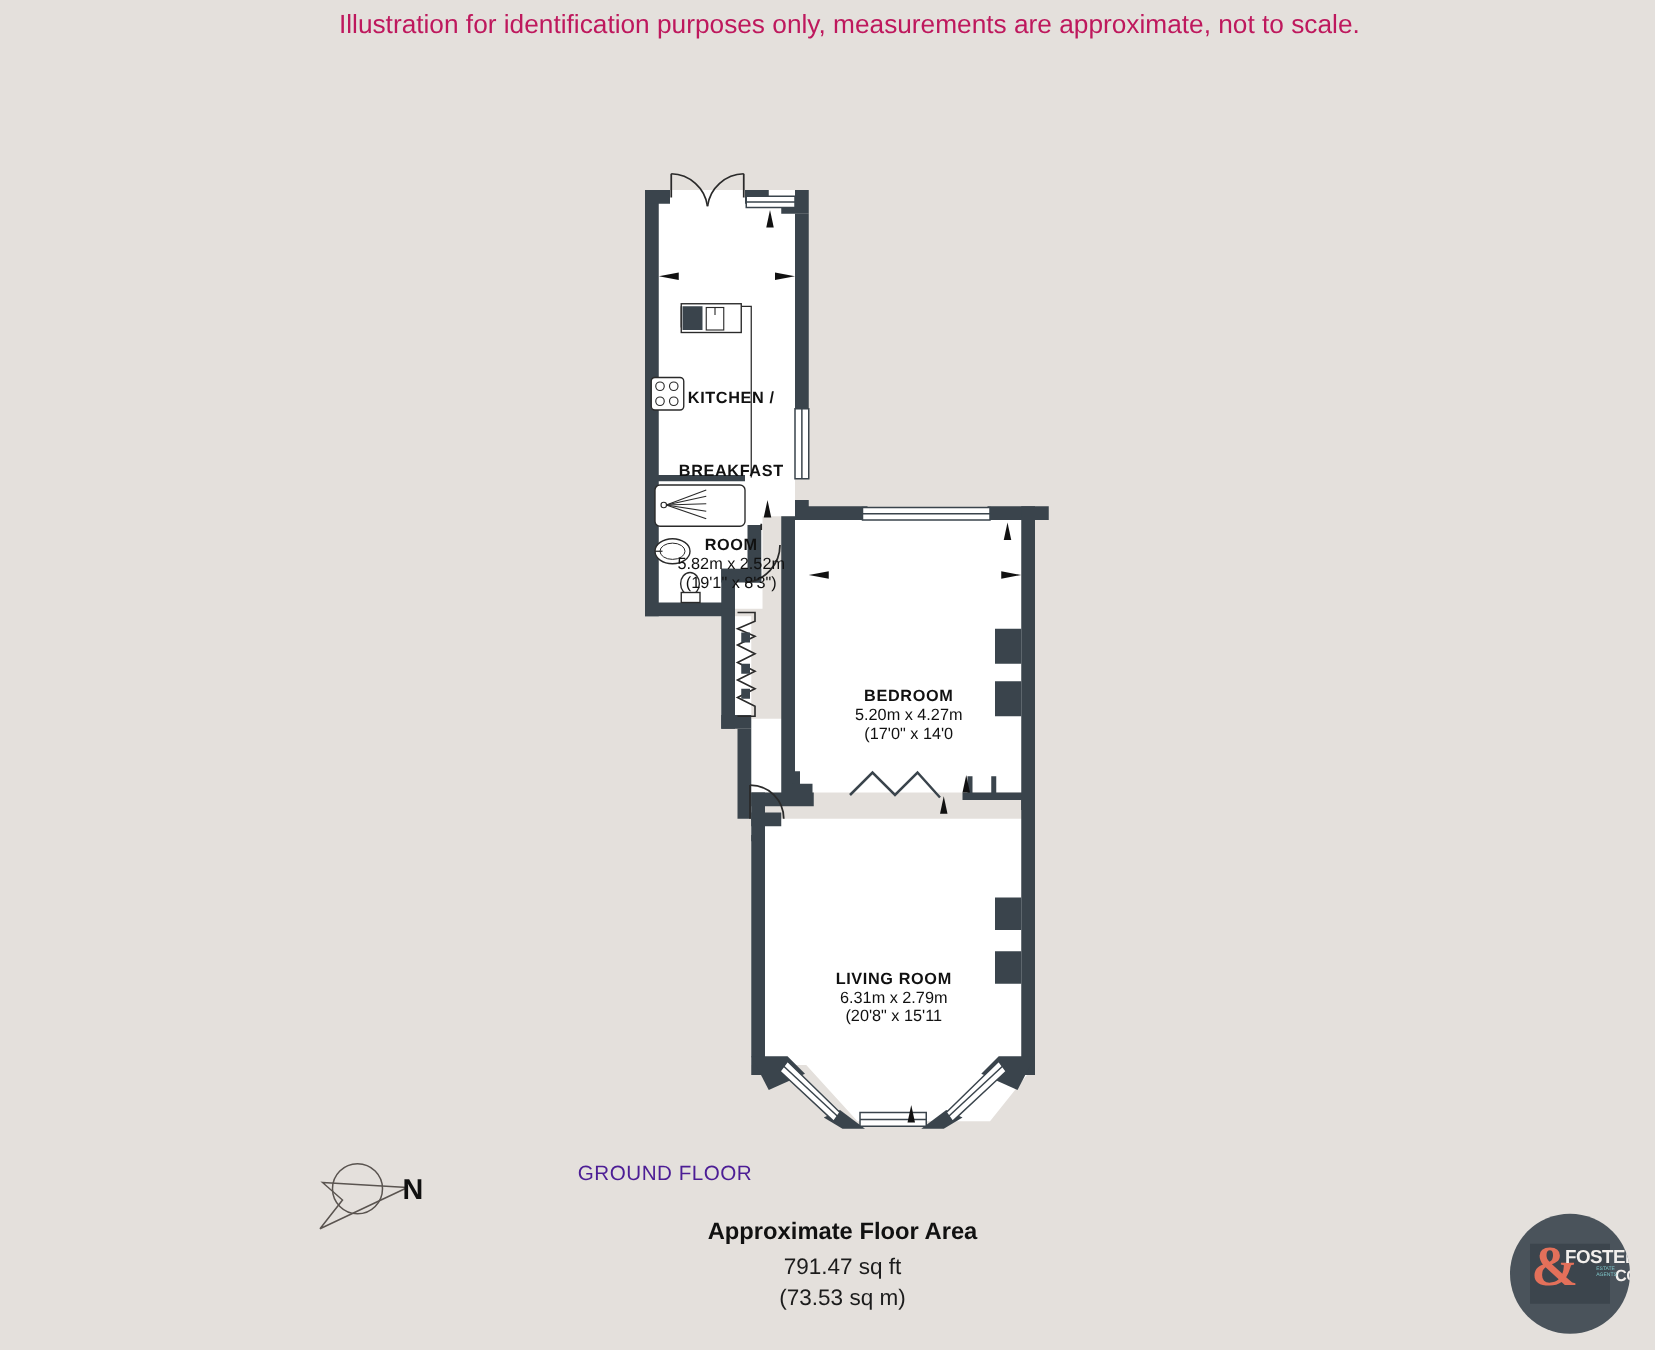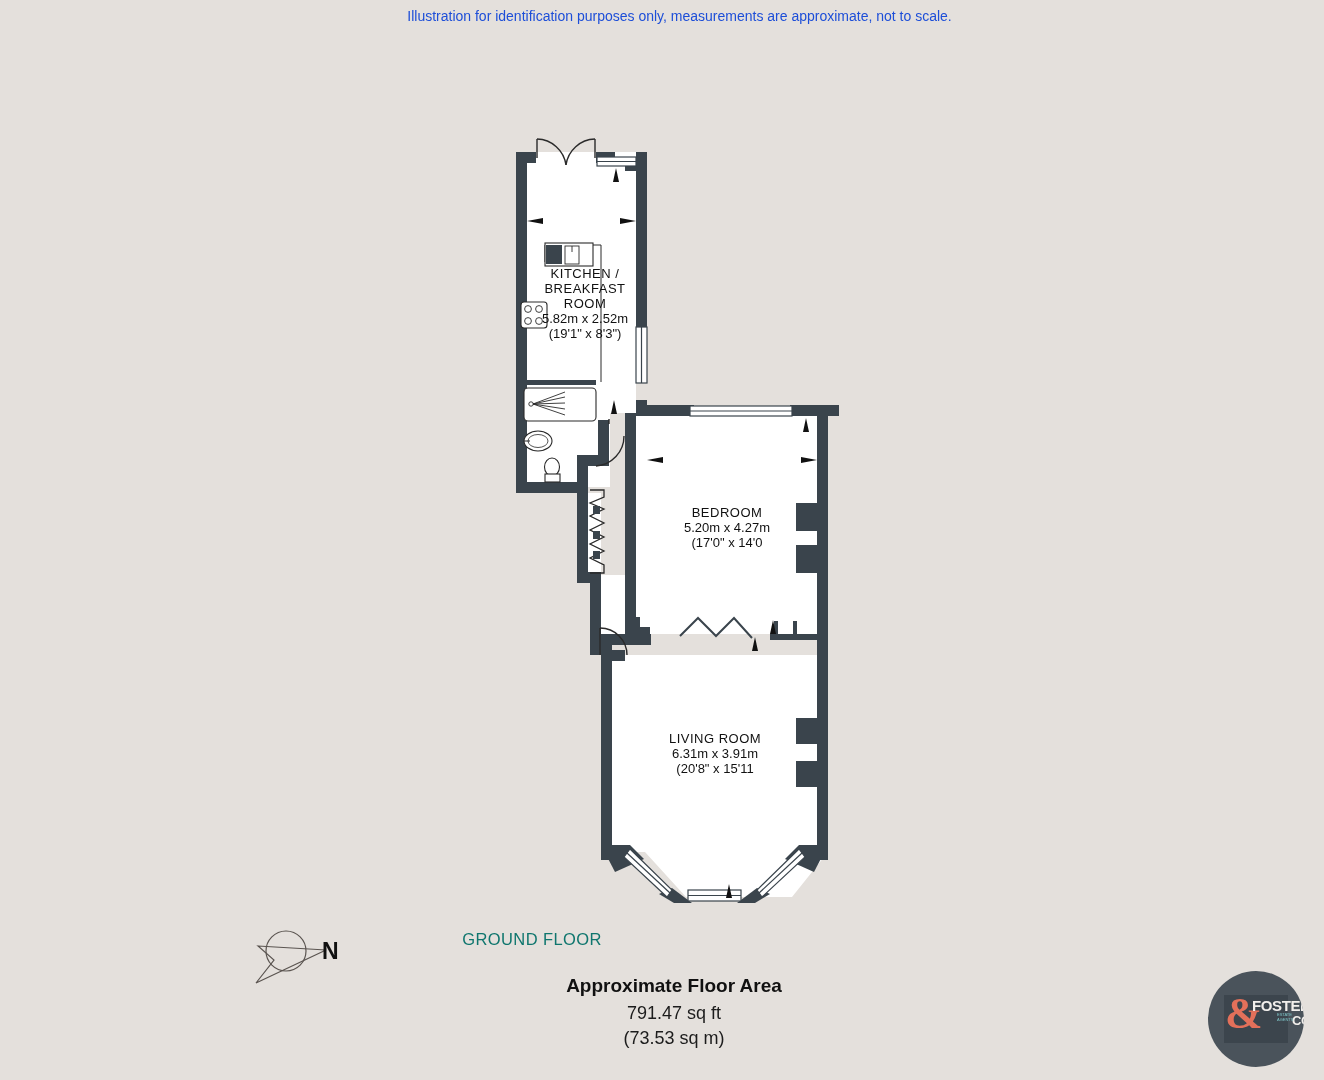--- a/index.html
+++ b/index.html
@@ -28,41 +28,41 @@
     letter-spacing: 0px;
     margin-top: 14px;
     color: #111;
   }
   .sub1 {
     font-size: 18.5px;
     margin-top: 14px;
     color: #1c1c1c;
   }
   .sub2 {
-    font-size: 14px;
+    font-size: 21px;
     margin-top: 8px;
-    color: #1d4ed8;
+    color: #be185d;
     margin-left: 35px;
   }
   #plan-svg {
     position: absolute;
     left: 0;
     top: 0;
     width: 1324px;
     height: 1080px;
   }
   .floor-label {
     position: absolute;
     left: 0;
     top: 930px;
     width: 1064px;
     text-align: center;
     font-size: 16.5px;
     letter-spacing: 0.4px;
-    color: #0f766e;
+    color: #4c1d95;
   }
   .area-block {
     position: absolute;
     left: 0;
     top: 975px;
     width: 1324px;
     text-align: center;
     padding-left: 12px;
   }
   .area-title {
@@ -152,23 +152,24 @@
     color: #7fc6c9;
     letter-spacing: 0px;
   }
   .room-label {
     position: absolute;
     text-align: center;
     color: #111;
   }
   .room-name {
     font-size: 13px;
-    font-weight: normal;
+    font-weight: bold;
     letter-spacing: 0.5px;
     line-height: 15px;
+    margin-top: 44px;
   }
   .room-dim {
     font-size: 13px;
     line-height: 15px;
     letter-spacing: 0px;
   }
 </style>
 </head>
 <body>
 
@@ -362,21 +363,21 @@
 </div>
 
 <div class="room-label" style="left:637px; top:505px; width:180px;">
   <div class="room-name">BEDROOM</div>
   <div class="room-dim">5.20m x 4.27m</div>
   <div class="room-dim">(17'0" x 14'0</div>
 </div>
 
 <div class="room-label" style="left:625px; top:731px; width:180px;">
   <div class="room-name">LIVING ROOM</div>
-  <div class="room-dim">6.31m x 3.91m</div>
+  <div class="room-dim">6.31m x 2.79m</div>
   <div class="room-dim">(20'8" x 15'11</div>
 </div>
 
 <div class="floor-label">GROUND FLOOR</div>
 
 <div class="area-block">
   <div class="area-title">Approximate Floor Area</div>
   <div class="area-ft">791.47 sq ft</div>
   <div class="area-m">(73.53 sq m)</div>
 </div>

